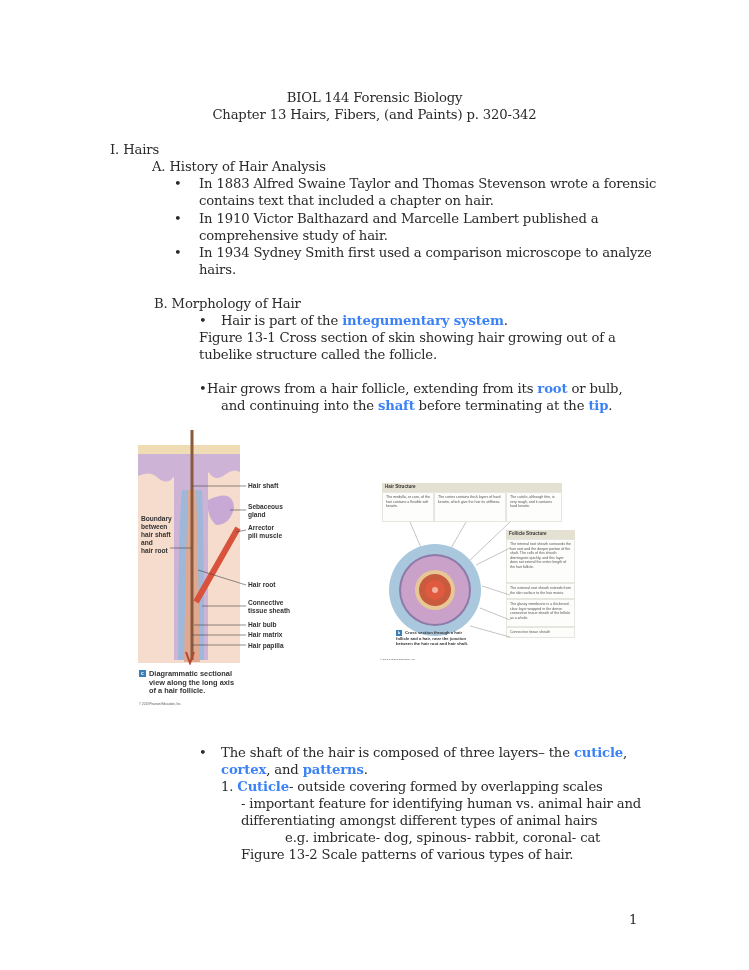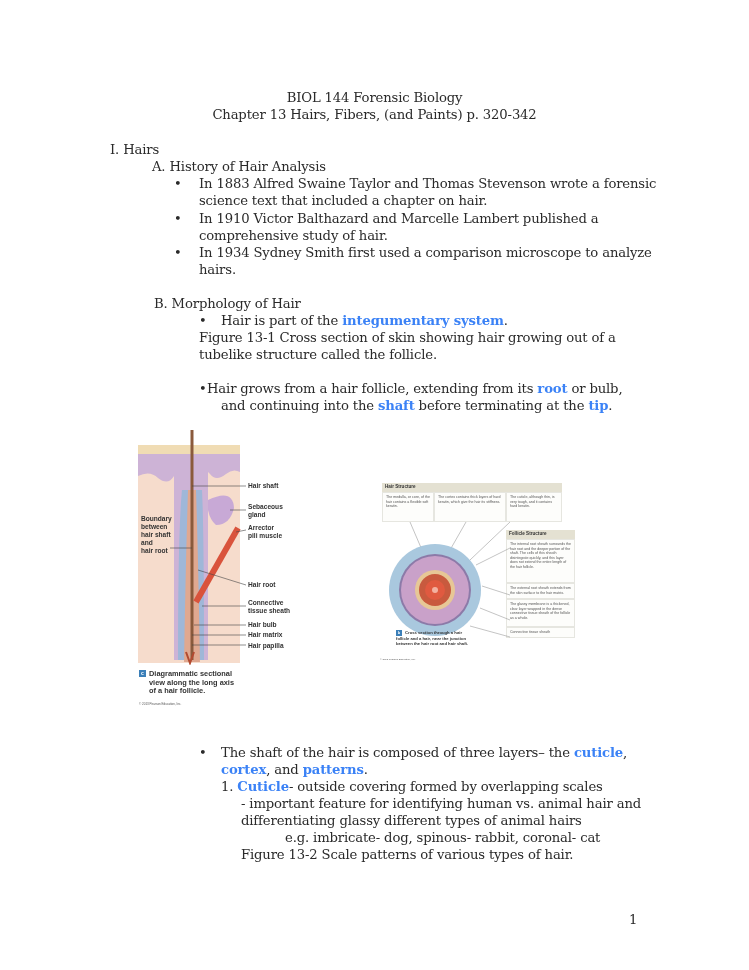--- a/index.html
+++ b/index.html
@@ -20,21 +20,21 @@
 
 <div class="t center" style="top:89px;">BIOL 144 Forensic Biology</div>
 <div class="t center" style="top:106px;">Chapter 13 Hairs, Fibers, (and Paints) p. 320-342</div>
 
 <div class="t" style="top:141px; left:110px;">I. Hairs</div>
 <div class="t" style="top:158px; left:152px;">A. History of Hair Analysis</div>
 
 <div>
   <span class="bullet" style="top:176px; left:174px;">•</span>
   <div class="t" style="top:175px; left:199px;">In 1883 Alfred Swaine Taylor and Thomas Stevenson wrote a forensic</div>
-  <div class="t" style="top:192px; left:199px;">science text that included a chapter on hair.</div>
+  <div class="t" style="top:192px; left:199px;">contains text that included a chapter on hair.</div>
 
   <span class="bullet" style="top:211px; left:174px;">•</span>
   <div class="t" style="top:210px; left:199px;">In 1910 Victor Balthazard and Marcelle Lambert published a</div>
   <div class="t" style="top:227px; left:199px;">comprehensive study of hair.</div>
 
   <span class="bullet" style="top:245px; left:174px;">•</span>
   <div class="t" style="top:244px; left:199px;">In 1934 Sydney Smith first used a comparison microscope to analyze</div>
   <div class="t" style="top:261px; left:199px;">hairs.</div>
 </div>
 
@@ -131,17 +131,17 @@
     <span class="badge" style="width:6px; height:6px; line-height:6px; font-size:4px;">b</span><span>Cross section through a hair follicle and a hair, near the junction between the hair root and hair shaft.</span>
   </div>
   <div class="tiny" style="left:10px; top:178px; font-size:2.5px;">© 2013 Pearson Education, Inc.</div>
 </div>
 
 <span class="bullet" style="top:745px; left:199px;">•</span>
 <div class="t" style="top:744px; left:221px;"><span>The shaft of the hair is composed of three layers– the </span><b>cuticle</b><span>,</span></div>
 <div class="t" style="top:761px; left:221px;"><b>cortex</b><span>, and </span><b>patterns</b><span>.</span></div>
 <div class="t" style="top:778px; left:221px;"><span>1. </span><b>Cuticle</b><span>- outside covering formed by overlapping scales</span></div>
 <div class="t" style="top:795px; left:241px;">- important feature for identifying human vs. animal hair and</div>
-<div class="t" style="top:812px; left:241px;">differentiating glassy different types of animal hairs</div>
+<div class="t" style="top:812px; left:241px;">differentiating amongst different types of animal hairs</div>
 <div class="t" style="top:829px; left:241px;margin-left:44px;">e.g. imbricate- dog, spinous- rabbit, coronal- cat</div>
 <div class="t" style="top:846px; left:241px;">Figure 13-2 Scale patterns of various types of hair.</div>
 
 <div class="t" style="top:911px; left:629px;">1</div>
 
 </body></html>

